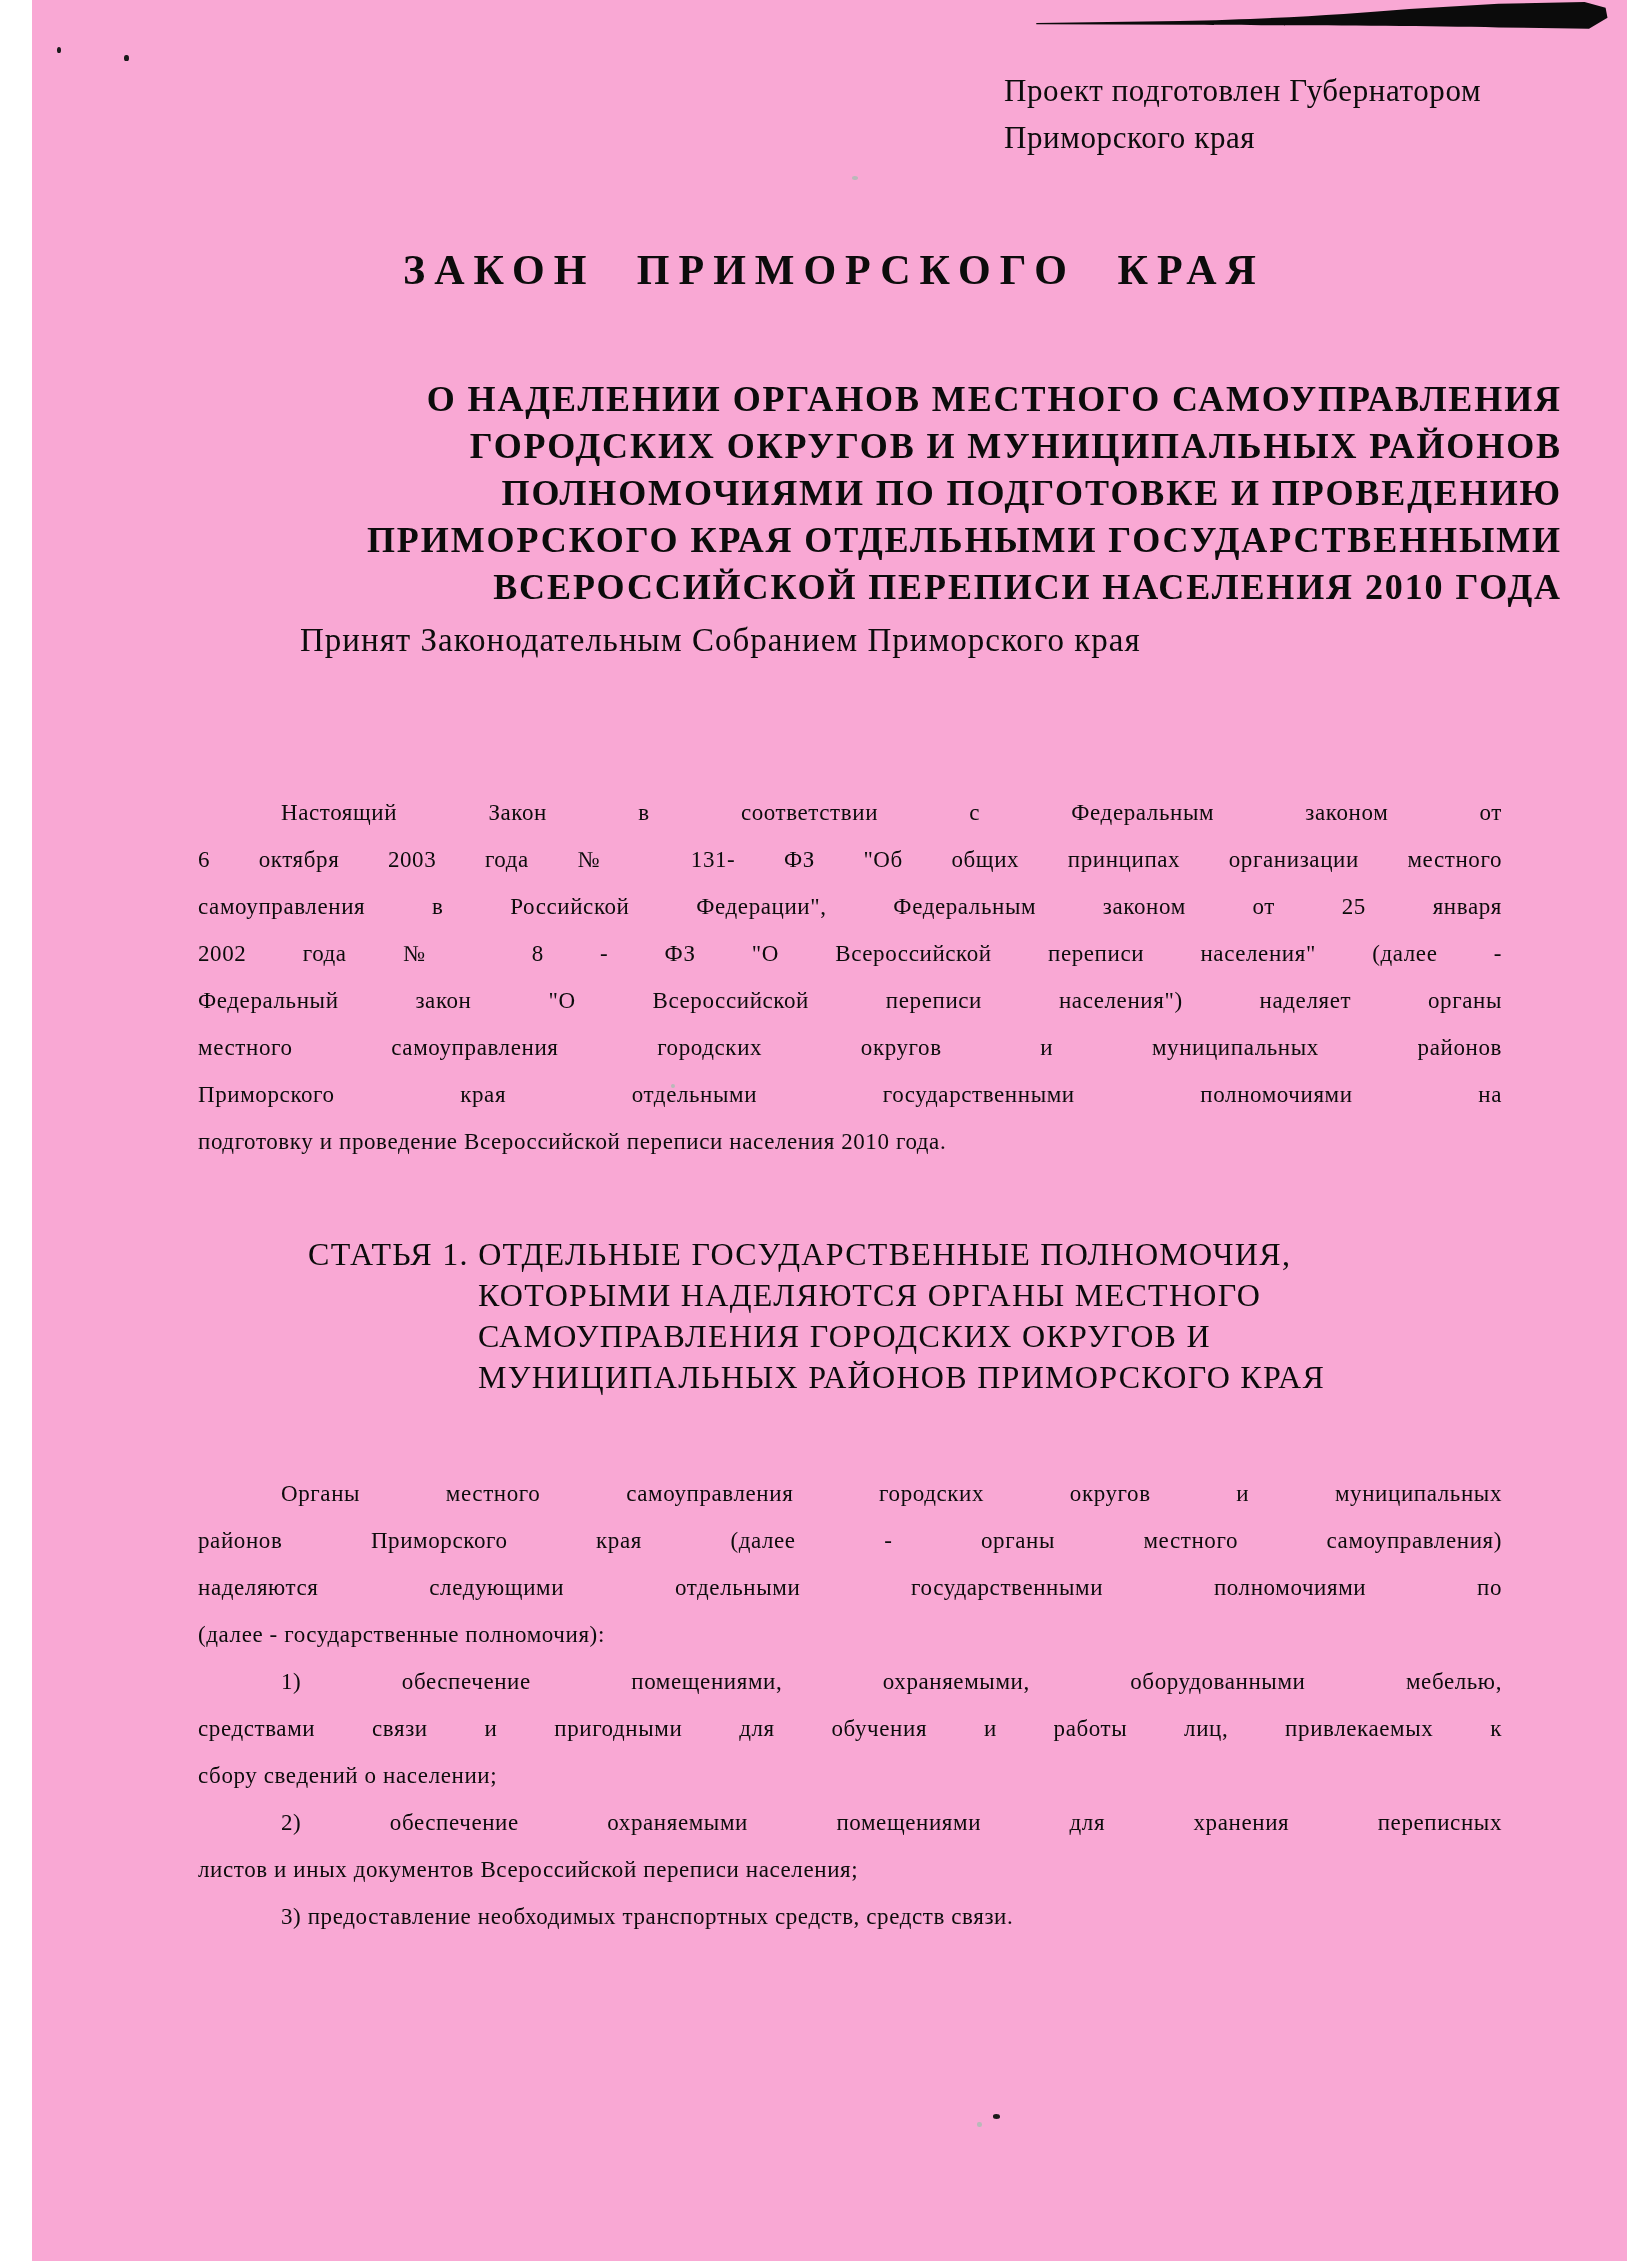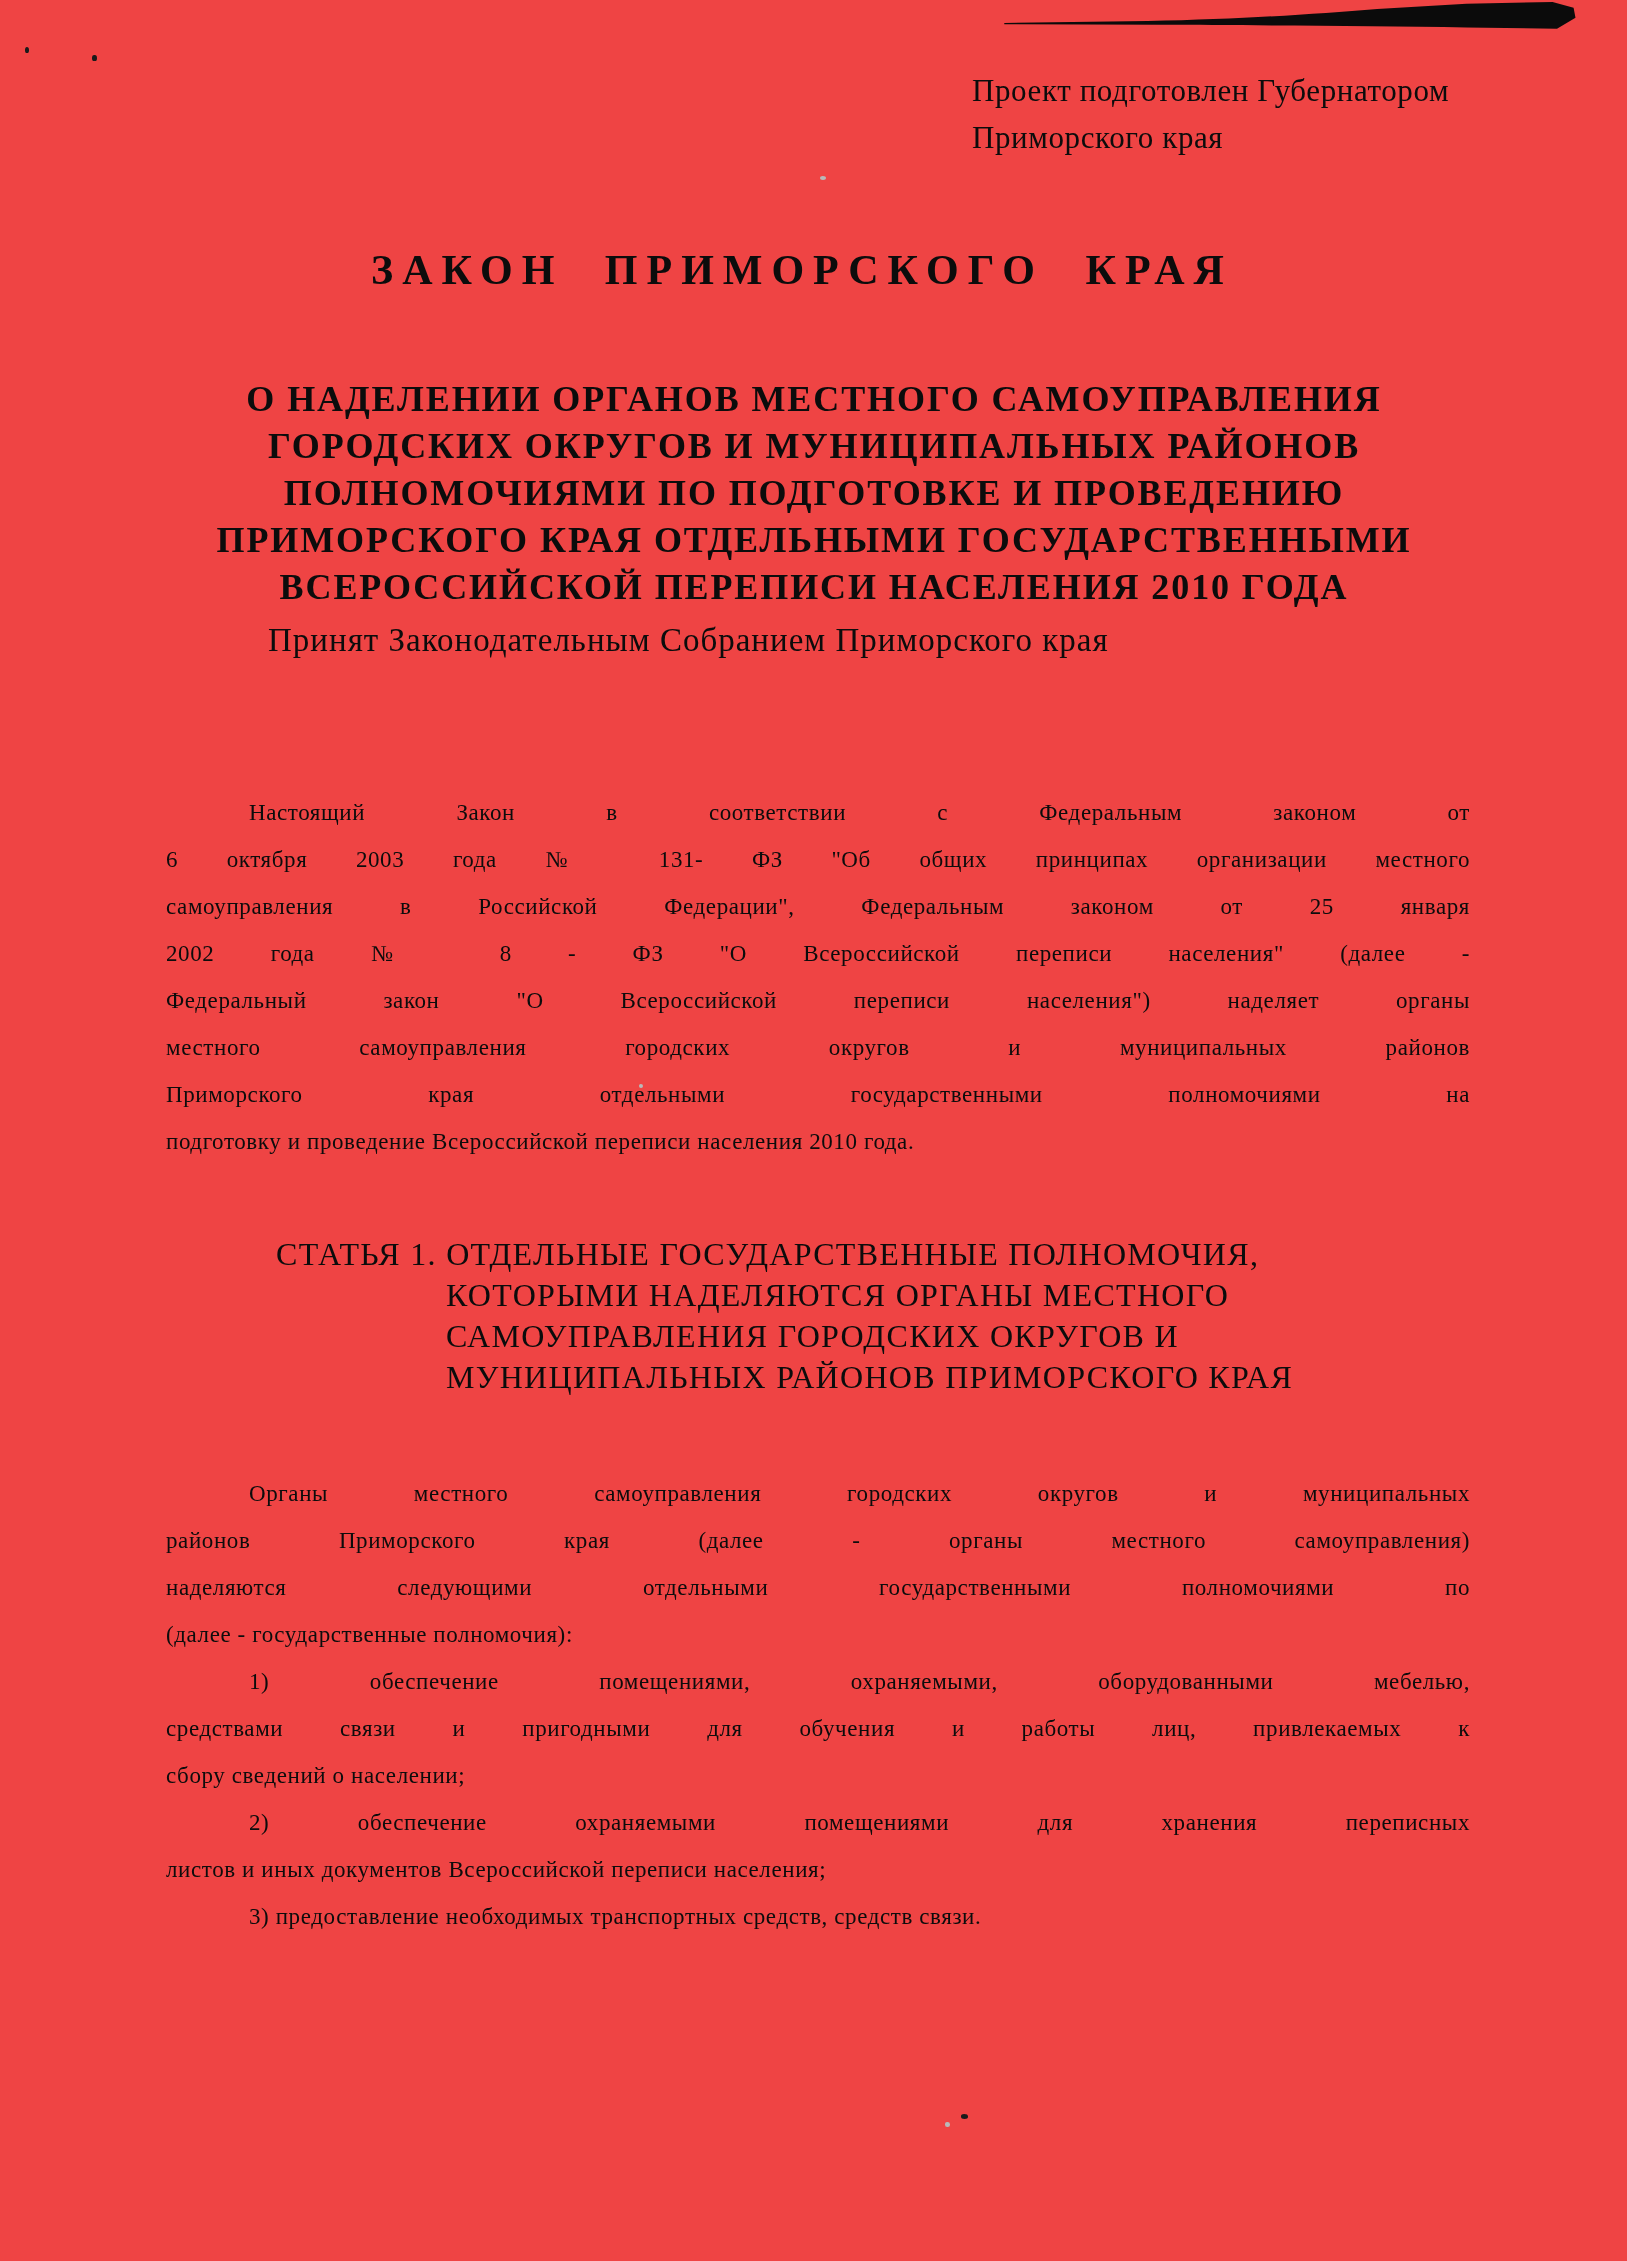--- a/index.html
+++ b/index.html
@@ -11,21 +11,22 @@
     width: 1628px;
     height: 2261px;
     position: relative;
     overflow: hidden;
     font-family: "Liberation Serif", "DejaVu Serif", serif;
     color: #0c0c0c;
   }
   .page {
     position: absolute;
     inset: 0;
-    background: #ef4444;
+    background: #f9a8d4;
+    margin-left: 32px;
   }
   
   .streak {
     position: absolute;
     top: 0;
     left: 0;
     width: 1628px;
     height: 51px;
   }
   
@@ -58,21 +59,21 @@
     letter-spacing: 9px;
     word-spacing: 22px;
     white-space: nowrap;
   }
 
   .law-subtitle {
     position: absolute;
     left: 98px;
     top: 380px;
     width: 1432px;
-    text-align: center;
+    text-align: right;
     font-weight: bold;
     font-size: 36px;
     line-height: 39px;
     letter-spacing: 1.9px;
   }
   .law-subtitle .line { white-space: nowrap; }
 
   .adopted {
     position: absolute;
     left: 268px;

